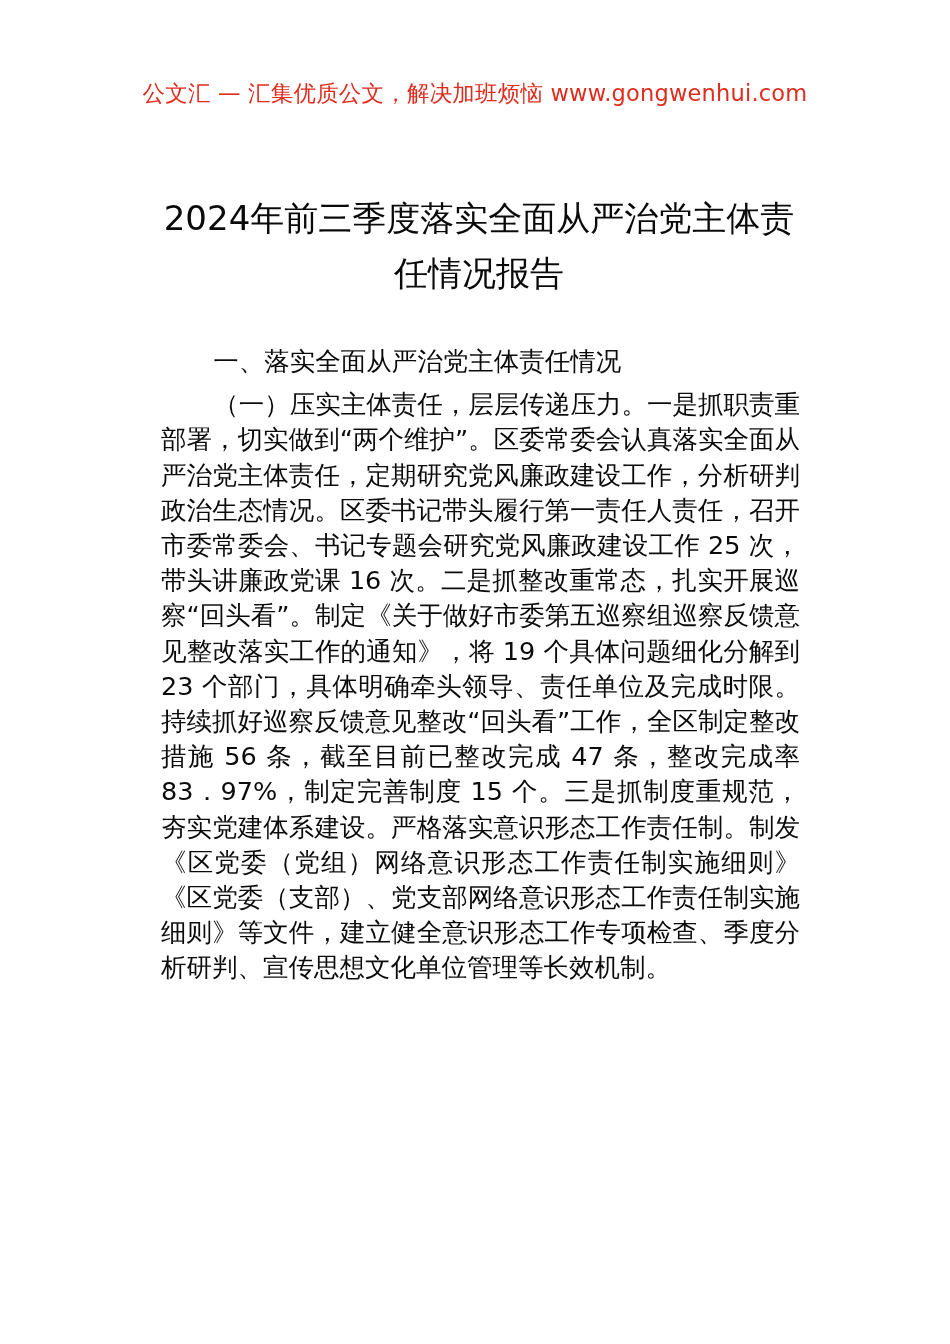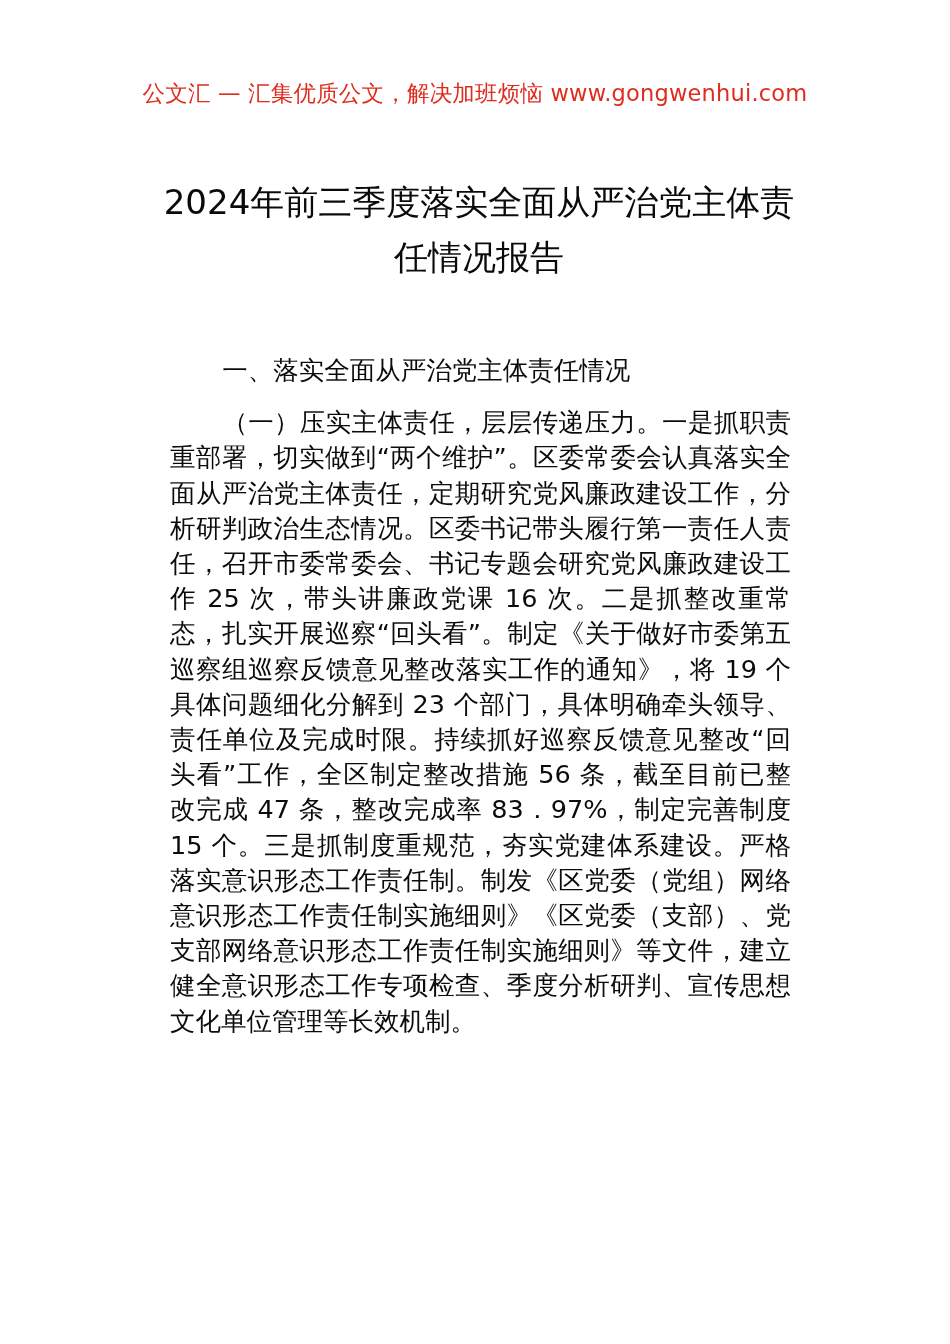--- a/index.html
+++ b/index.html
@@ -32,21 +32,21 @@
     color: #e02b1d;
     font-size: 22.5px;
     letter-spacing: 0.2px;
     white-space: nowrap;
     font-family: "DejaVu Sans", "Liberation Sans", sans-serif;
   }
 
   
   .doc-title {
     position: absolute;
-    top: 152px;
+    top: 168px;
     left: 153px;
     width: 652px;
     text-align: center;
     font-size: 34px;
     line-height: 55px;
     font-weight: 400;
     letter-spacing: 0px;
     color: #0a0a0a;
     font-family: "DejaVu Sans", "Liberation Sans", sans-serif;
   }
@@ -58,21 +58,21 @@
     left: 153px;
     width: 655px;
   }
   .para {
     font-size: 25.5px;
     line-height: 35.2px;
     text-align: justify;
     text-justify: inter-character;
     text-align-last: left;
     color: #0b0b0b;
-    margin: 17px;
+    margin: 8px;
     letter-spacing: 0px;
     font-family: "DejaVu Sans", "Liberation Sans", sans-serif;
   }
   .para.indent {
     text-indent: 2.05em;
   }
 </style>
 </head>
 <body>
 

